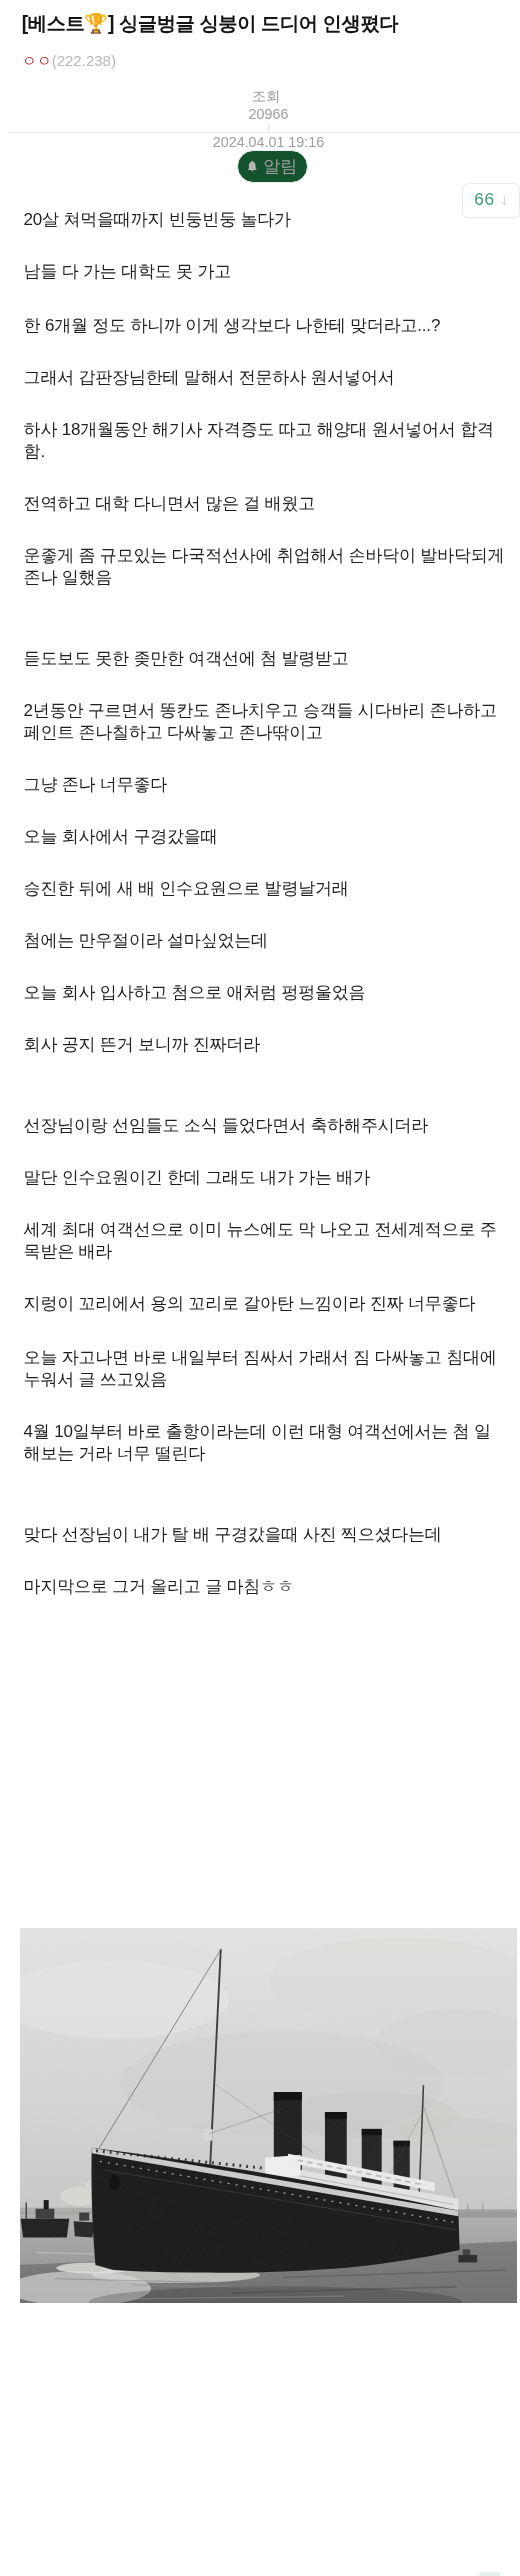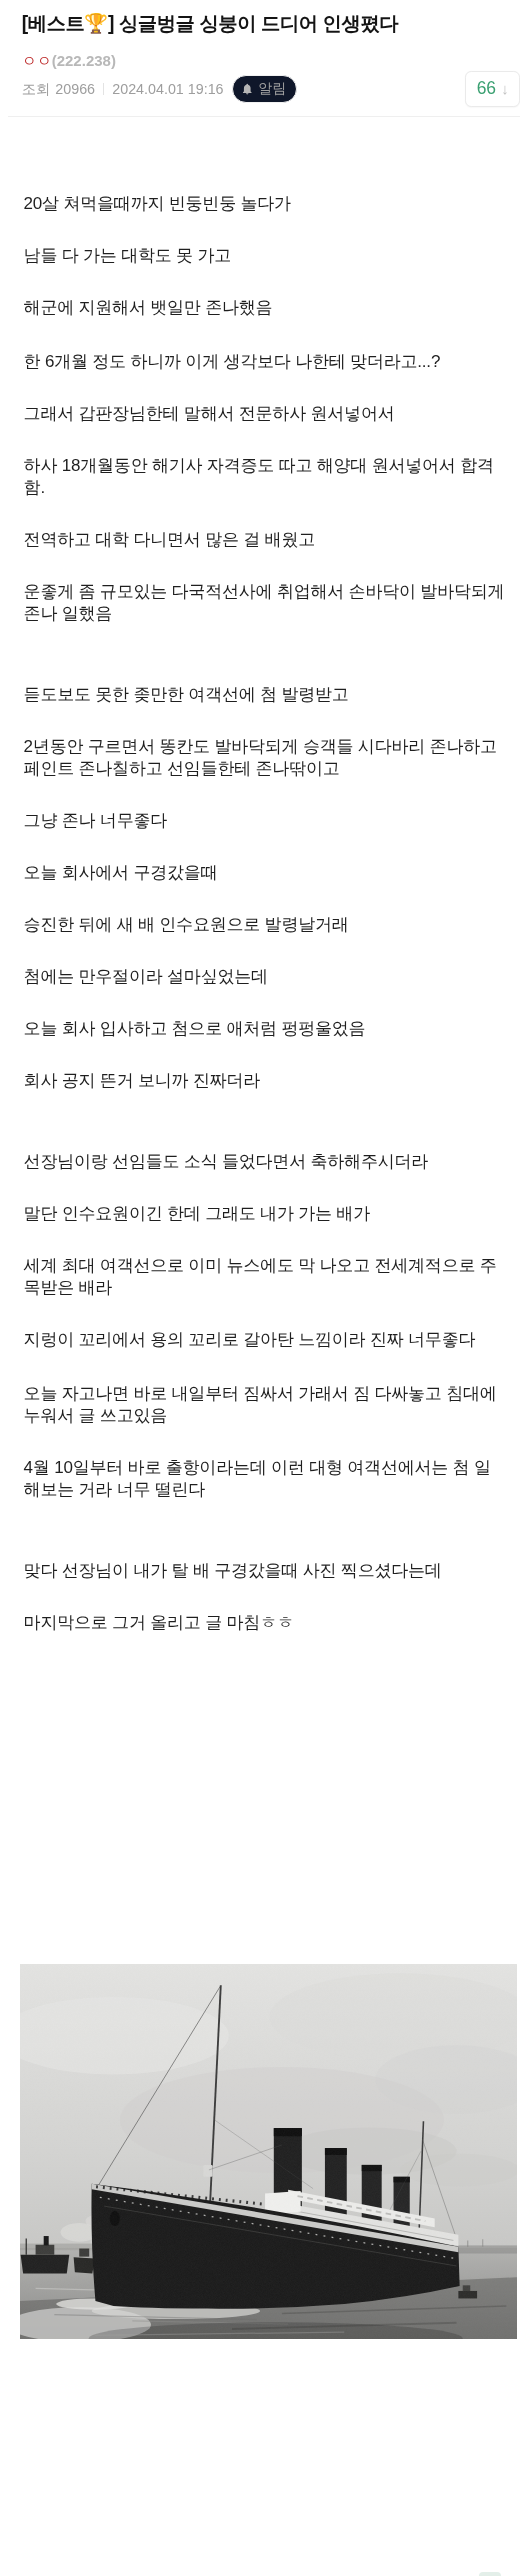--- a/index.html
+++ b/index.html
@@ -14,44 +14,44 @@
   }
   
   .header{padding:11.2px 13.7px 0 13.7px;}
   .title{
     margin:0;
     font-size:19.3px;line-height:25px;font-weight:700;
     color:#141414;letter-spacing:-0.4px;
   }
   .author-row{margin-top:16px;font-size:15px;line-height:17.5px;}
   .nick{color:#b91c1c;font-weight:500;}
-  .ip{color:#b8b8b8;font-weight:700;}
+  .ip{color:#b8b8b8;font-weight:400;}
   .meta-row{
-    margin-top:1px;
+    margin-top:17px;
     display:flex;align-items:center;
     height:37px;
-    font-size:14.3px;color:#9e9e9e;
+    font-size:14.3px;color:#9e9e9e;flex-direction:column;
   }
   .views-label{margin-right:5px;}
   .vsep{width:1.2px;height:12.5px;background:#e3e3e3;margin:0 8px;flex:none;}
   .alarm-pill{
     margin-left:8.7px;
     display:inline-flex;align-items:center;gap:4.4px;
     padding:3.7px 10px 4.4px 8px;
-    background:#0f172a;border:1.2px solid #f1f1f1;border-radius:623px;
-    color:#a0a0a0;font-size:14px;font-family:inherit;cursor:pointer;
+    background:#14532d;border:1.2px solid #f1f1f1;border-radius:623px;
+    color:#a0a0a0;font-size:17px;font-family:inherit;cursor:pointer;
   }
   .bell{width:12.5px;height:12.5px;fill:#b5b5b5;flex:none;}
   .vote-box{
     margin-left:auto;margin-right:-5px;
     display:inline-flex;align-items:center;gap:5.6px;
     padding:6.2px 10.6px 6.9px 10.6px;
     background:#fff;border:1.2px solid #eaeaea;border-radius:6.2px;
     box-shadow:0 0.6px 1.2px rgba(0,0,0,0.03);
-    font-family:Liberation Sans, sans-serif;cursor:pointer;
+    font-family:Liberation Mono, monospace;cursor:pointer;
   }
   .vote-count{font-size:17.5px;color:#3aa071;font-weight:500;letter-spacing:-0.3px;}
   .vote-arrow{font-size:15px;color:#c2c2c2;}
   .divider{border:none;border-top:1.2px solid #efefef;margin:8.7px 0 0 0;}
   
   .content{padding:76px 15px 0 15.6px;}
   .para{
     margin:0 8px 30px 0;
     font-size:17px;line-height:22px;
     color:#1f1f1f;letter-spacing:-0.2px;
@@ -106,28 +106,27 @@
     </div>
   </header>
 
   <hr class="divider">
 
   <main class="content">
     <div class="paragraphs">
 
     <p class="para">20살 쳐먹을때까지 빈둥빈둥 놀다가</p>
         <p class="para">남들 다 가는 대학도 못 가고</p>
-        <p class="para">해군에 지원해서 뱃일만 존나했음</p>
         <p class="para gap-small">한 6개월 정도 하니까 이게 생각보다 나한테 맞더라고...?</p>
         <p class="para">그래서 갑판장님한테 말해서 전문하사 원서넣어서</p>
         <p class="para">하사 18개월동안 해기사 자격증도 따고 해양대 원서넣어서 합격함.</p>
         <p class="para">전역하고 대학 다니면서 많은 걸 배웠고</p>
         <p class="para">운좋게 좀 규모있는 다국적선사에 취업해서 손바닥이 발바닥되게 존나 일했음</p>
         <p class="para gap-medium">듣도보도 못한 좆만한 여객선에 첨 발령받고</p>
-        <p class="para">2년동안 구르면서 똥칸도 발바닥되게 승객들 시다바리 존나하고 페인트 존나칠하고 선임들한테 존나딲이고</p>
+        <p class="para">2년동안 구르면서 똥칸도 존나치우고 승객들 시다바리 존나하고 페인트 존나칠하고 다싸놓고 존나딲이고</p>
         <p class="para">그냥 존나 너무좋다</p>
         <p class="para">오늘 회사에서 구경갔을때</p>
         <p class="para">승진한 뒤에 새 배 인수요원으로 발령날거래</p>
         <p class="para">첨에는 만우절이라 설마싶었는데</p>
         <p class="para">오늘 회사 입사하고 첨으로 애처럼 펑펑울었음</p>
         <p class="para">회사 공지 뜬거 보니까 진짜더라</p>
         <p class="para gap-medium">선장님이랑 선임들도 소식 들었다면서 축하해주시더라</p>
         <p class="para">말단 인수요원이긴 한데 그래도 내가 가는 배가</p>
         <p class="para">세계 최대 여객선으로 이미 뉴스에도 막 나오고 전세계적으로 주목받은 배라</p>
         <p class="para">지렁이 꼬리에서 용의 꼬리로 갈아탄 느낌이라 진짜 너무좋다</p>

